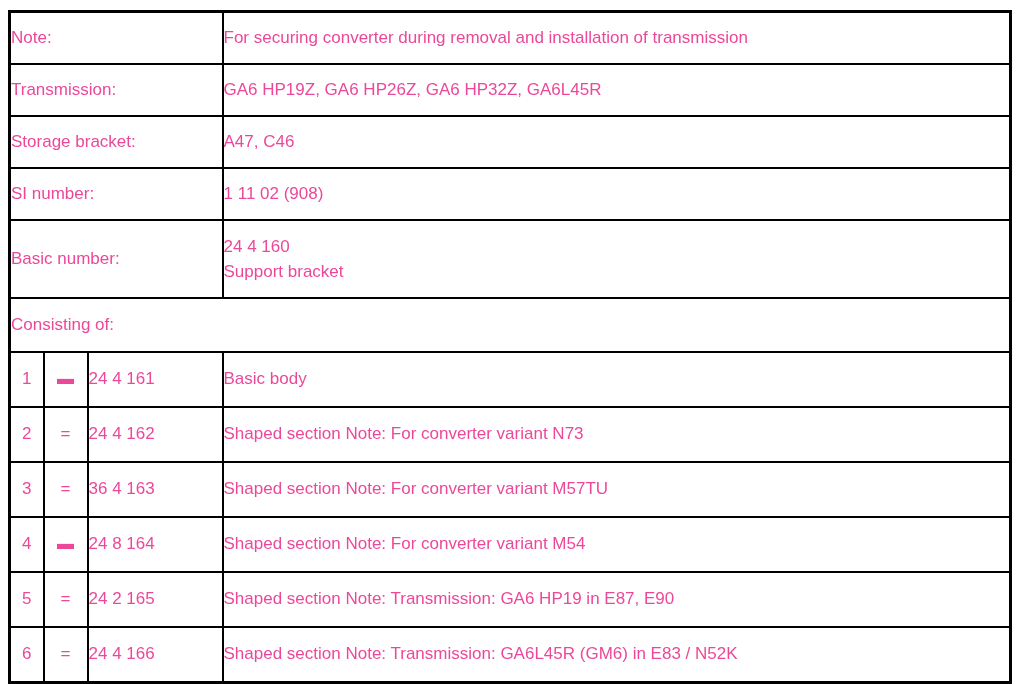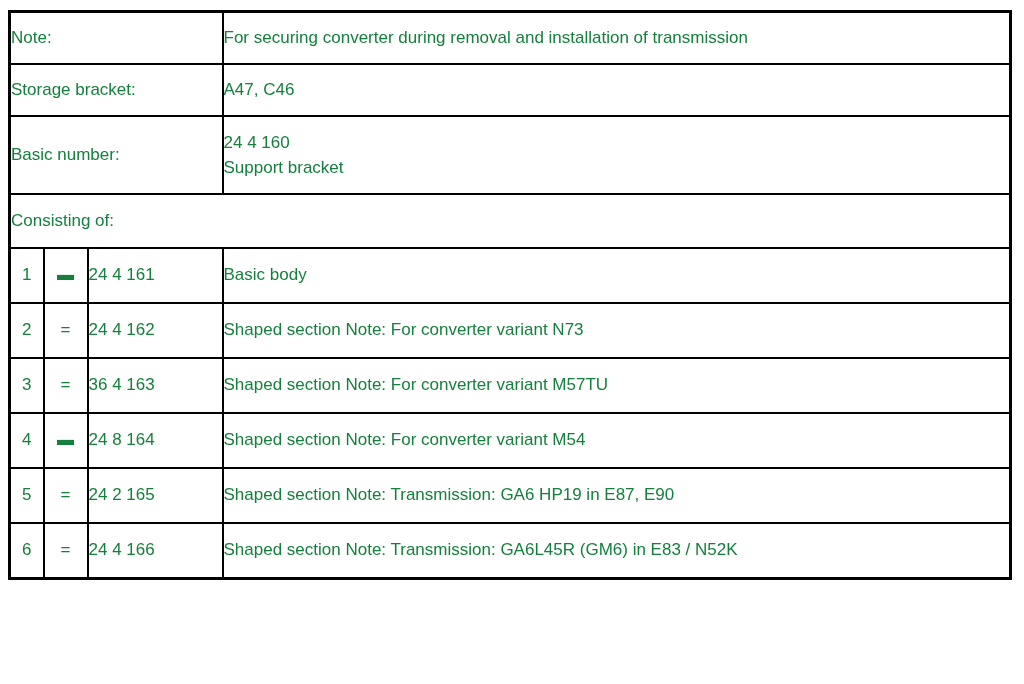--- a/index.html
+++ b/index.html
@@ -8,21 +8,21 @@
     background: #ffffff;
     width: 1024px;
     height: 684px;
     overflow: hidden;
   }
   .sheet {
     position: relative;
     width: 831px;
     height: 684px;
     font-family: "Liberation Sans", "DejaVu Sans", sans-serif;
-    color: #15803d;
+    color: #ec4899;
   }
   table.tool-table {
     position: absolute;
     left: 8px;
     top: 10px;
     width: 1004px;
     border-collapse: collapse;
     table-layout: fixed;
     border: 3px solid #000000;
     font-size: 17px;
@@ -68,22 +68,30 @@
         <col class="c2">
         <col class="c3">
         <col class="c4">
       </colgroup>
     <tbody>
       <tr class="r-info">
         <td colspan="3" class="label-cell">Note:</td>
         <td class="value-cell">For securing converter during removal and installation of transmission</td>
       </tr>
       <tr class="r-info">
+        <td colspan="3" class="label-cell">Transmission:</td>
+        <td class="value-cell">GA6 HP19Z, GA6 HP26Z, GA6 HP32Z, GA6L45R</td>
+      </tr>
+      <tr class="r-info">
         <td colspan="3" class="label-cell">Storage bracket:</td>
         <td class="value-cell">A47, C46</td>
+      </tr>
+      <tr class="r-info">
+        <td colspan="3" class="label-cell">SI number:</td>
+        <td class="value-cell">1 11 02 (908)</td>
       </tr>
       <tr class="r-order">
         <td colspan="3" class="label-cell">Basic number:</td>
         <td class="value-cell">
           <div class="order-line">24 4 160</div>
           <div class="order-line">Support bracket</div>
         </td>
       </tr>
       <tr class="r-section">
         <td colspan="4" class="section-cell">Consisting of:</td>

